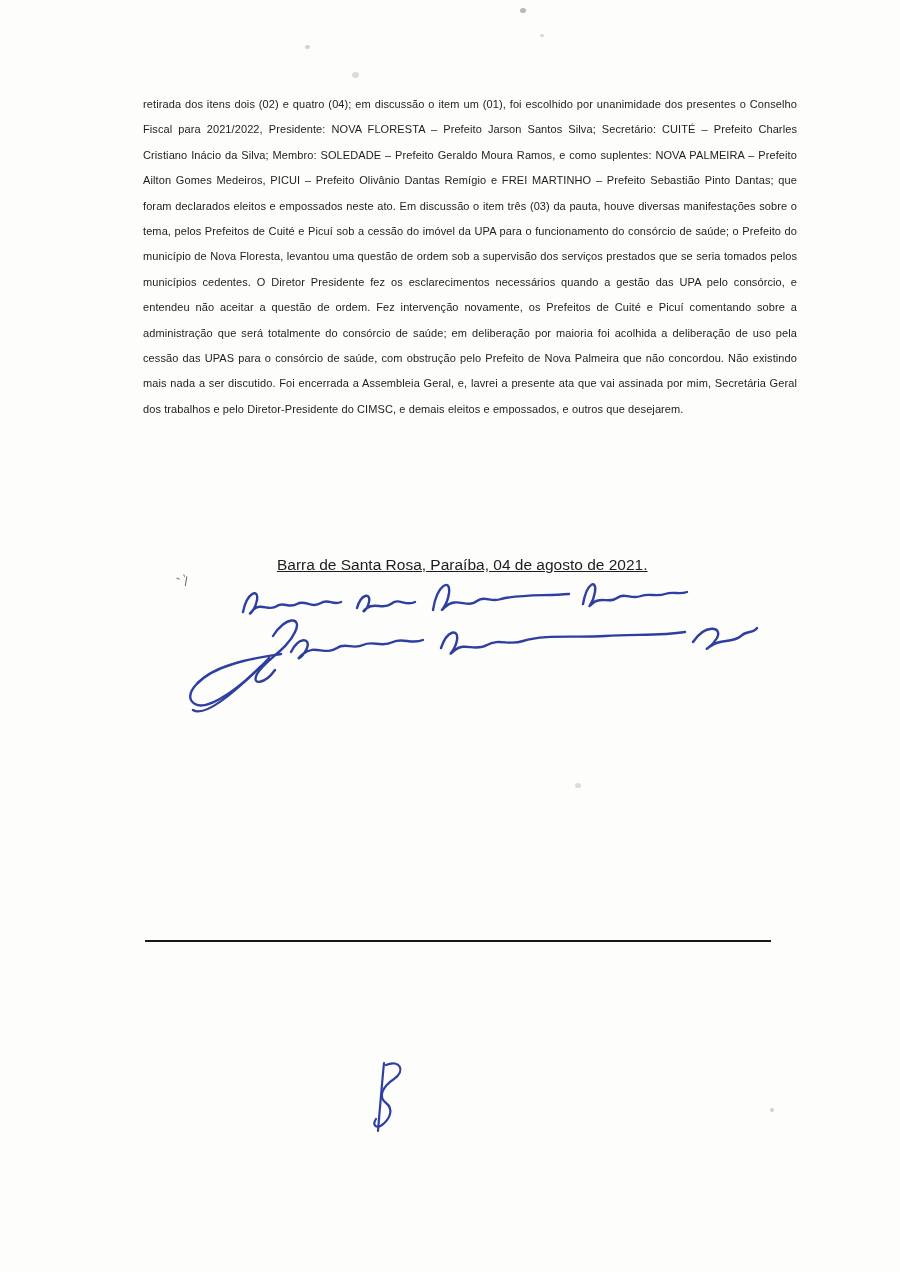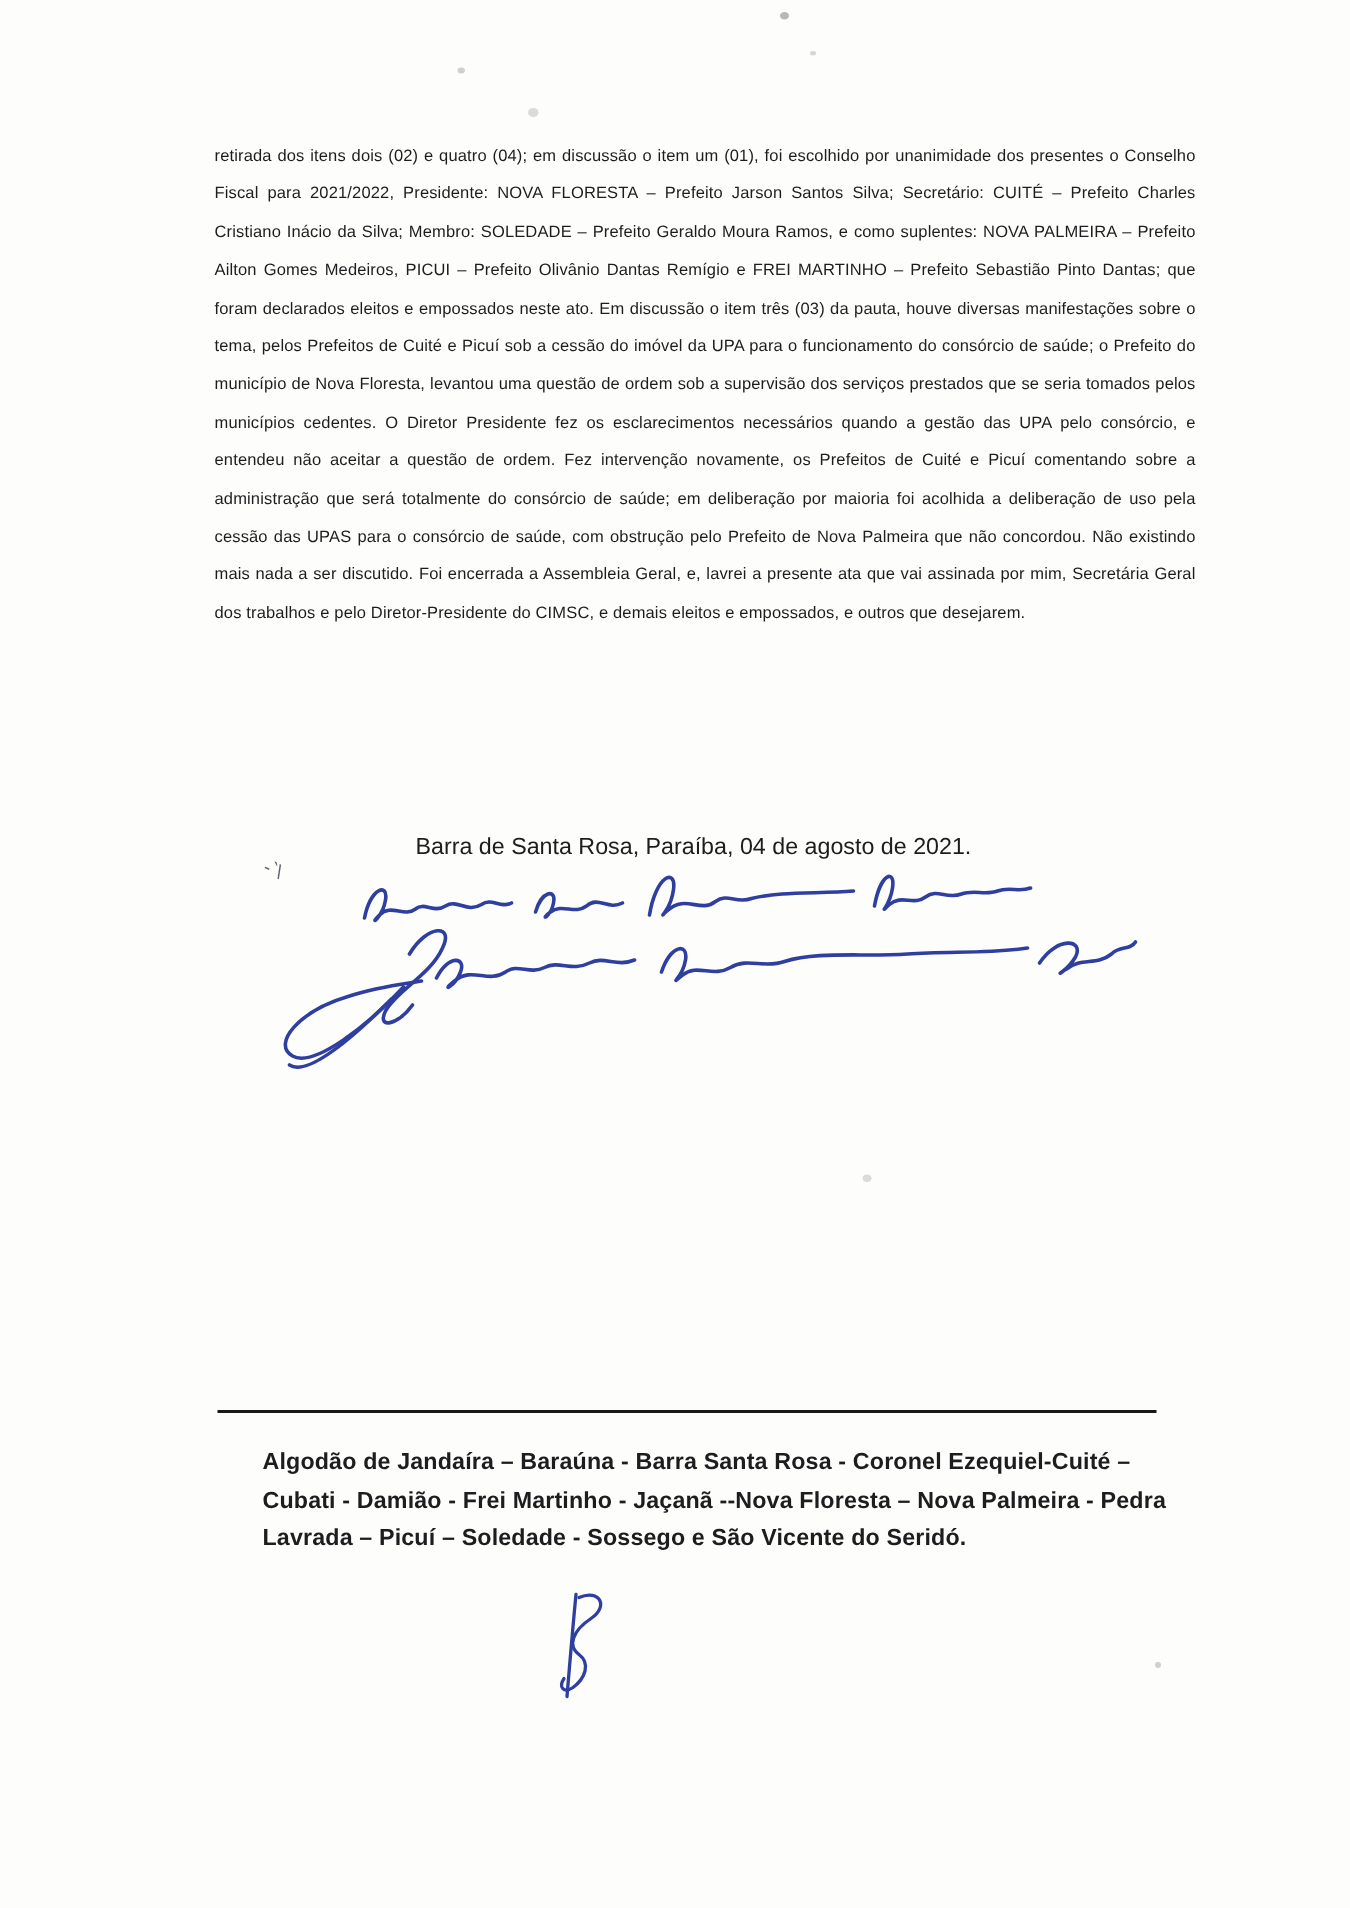--- a/index.html
+++ b/index.html
@@ -26,20 +26,21 @@
     line-height: 25.4px;
     text-align: justify;
     letter-spacing: 0.1px;
   }
   .date-line {
     position: absolute;
     left: 277px;
     top: 556px;
     font-size: 15.5px;
     white-space: nowrap;
+    text-decoration: underline;
   }
   .signature-main {
     position: absolute;
     left: 165px;
     top: 566px;
     width: 615px;
     height: 170px;
   }
   .signature-small {
     position: absolute;
@@ -123,21 +124,20 @@
       <path d="M276,82 C282,64 294,62 292,74 C290,86 280,92 290,84 C300,76 310,86 322,79 C334,72 344,80 358,75 C380,68 410,72 440,70 C468,68 496,70 520,66"></path>
       <path d="M528,76 C540,58 558,60 552,72 C546,82 536,86 546,80 C556,72 566,78 576,70 C582,64 588,68 592,62"></path>
 
       <path d="M104,92 C80,118 44,146 30,138 C16,130 34,108 68,98 C86,92 104,90 116,88"></path>
       <path d="M96,100 C70,126 40,152 28,144"></path>
     </g>
   </svg>
 
   <div class="footer-rule"></div>
 
-  <div class="footer-text">Algodão de Jandaíra – Baraúna - Barra Santa Rosa - Coronel Ezequiel-Cuité – Cubati - Damião - Frei Martinho - Jaçanã --Nova Floresta – Nova Palmeira - Pedra Lavrada – Picuí – Soledade - Sossego e São Vicente do Seridó.</div>
 
   <svg class="signature-small" viewBox="0 0 90 85">
     <g stroke="#2e3f9f" stroke-width="2.2">
       <path d="M48,10 C62,4 68,16 56,24 C44,32 40,42 48,48 C56,54 52,64 44,70 C38,74 34,70 38,64"></path>
       <path d="M46,8 C44,28 42,52 40,76"></path>
     </g>
   </svg>
 
 </div>
 

